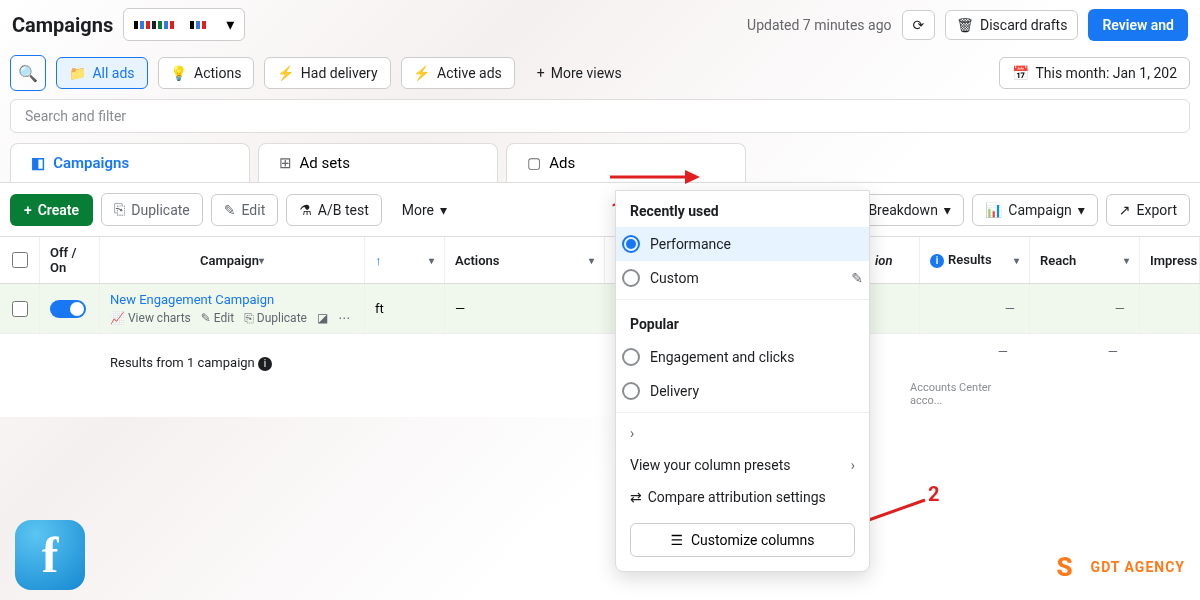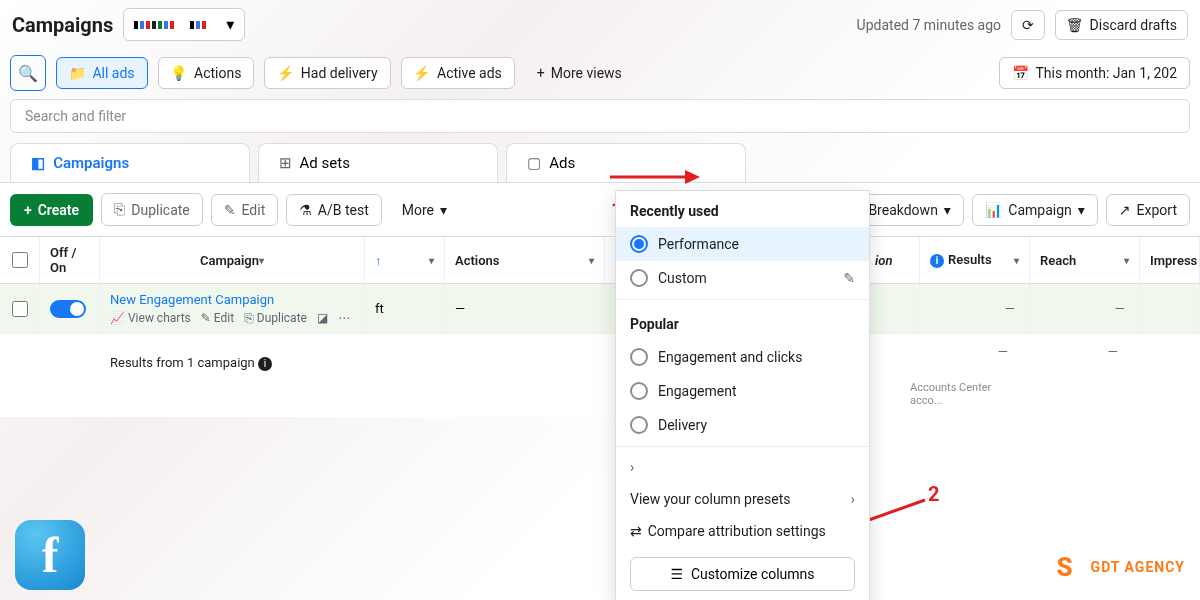--- a/index.html
+++ b/index.html
@@ -55,21 +55,21 @@
 .toggle { width: 36px; height: 18px; background: #1877f2; border-radius: 10px; position: relative; }
 .toggle::after { content: ''; position: absolute; right: 2px; top: 2px; width: 14px; height: 14px; background: #fff; border-radius: 50%; }
 .summary-row { display: flex; padding: 10px; font-size: 13px; color: #1c1e21; background: #fff; }
 .summary-row .col-check { width: 40px; }
 .summary-row .col-toggle { width: 60px; }
 .summary-text { flex: 1; margin-top: 11px; }
 .summary-dash { width: 110px; text-align: right; color: #606770; padding: 0 12px; }
 .summary-note { width: 110px; font-size: 11px; color: #8a8d91; }
 .dropdown { position: absolute; top: 190px; left: 615px; width: 255px; background: #fff; border: 1px solid #ddd; border-radius: 0 0 8px 8px; box-shadow: 0 6px 20px rgba(0,0,0,0.15); padding-bottom: 10px; z-index: 100; }
 .dropdown-section-title { padding: 12px 14px 8px; font-size: 14px; font-weight: 700; color: #1c1e21; }
-.dropdown-item { display: flex; align-items: center; gap: 10px; padding: 8px 14px; font-size: 14px; color: #1c1e21; cursor: pointer; }
+.dropdown-item { display: flex; align-items: center; gap: 10px; padding: 8px 6px; font-size: 14px; color: #1c1e21; cursor: pointer; }
 .dropdown-item.selected { background: #e7f3ff; }
 .radio { width: 18px; height: 18px; border: 2px solid #8a8d91; border-radius: 50%; display: inline-flex; align-items: center; justify-content: center; }
 .radio.on { border-color: #1877f2; }
 .radio.on::after { content: ''; width: 10px; height: 10px; background: #1877f2; border-radius: 50%; }
 .dropdown-divider { height: 1px; background: #eee; margin: 4px 0; }
 .dropdown-link { display: flex; align-items: center; justify-content: space-between; padding: 8px 14px; font-size: 14px; color: #1c1e21; cursor: pointer; }
 .dropdown-link .chev { color: #65676b; }
 .customize-btn { margin: 10px 14px 4px; border: 1px solid #ccc; border-radius: 6px; padding: 8px 14px; display: flex; align-items: center; justify-content: center; gap: 8px; font-size: 14px; cursor: pointer; }
 .edit-icon { color: #65676b; margin-left: auto; }
 .info-icon { display: inline-flex; width: 14px; height: 14px; border-radius: 50%; background: #1877f2; color: #fff; align-items: center; justify-content: center; font-size: 10px; margin-right: 4px; }
@@ -106,20 +106,21 @@
   </div>
   <div class="header-spacer"></div>
   <span class="updated-text">Updated 7 minutes ago</span>
   <button class="icon-btn">
     <span>⟳</span>
   </button>
   <button class="icon-btn">
     <span>🗑</span>
     <span>Discard drafts</span>
   </button>
+  <button class="primary-btn">Review and</button>
 </div>
 
 <div class="row2">
   <div class="search-square">
     <span>🔍</span>
   </div>
   <div class="pill active">
     <span>📁</span>
     <span>All ads</span>
   </div>
@@ -307,24 +308,20 @@
     <span class="edit-icon">✎</span>
   </div>
   <div class="dropdown-divider"></div>
   <div class="dropdown-section-title">Popular</div>
   <div class="dropdown-item">
     <span class="radio"></span>
     <span>Engagement and clicks</span>
   </div>
   <div class="dropdown-item">
     <span class="radio"></span>
-    <span>Engagement</span>
-  </div>
-  <div class="dropdown-item">
-    <span class="radio"></span>
     <span>Delivery</span>
   </div>
   <div class="dropdown-divider"></div>
   <div class="dropdown-link">
     <span class="chev">›</span>
   </div>
   <div class="dropdown-link">
     <span>View your column presets</span>
     <span class="chev">›</span>
   </div>

